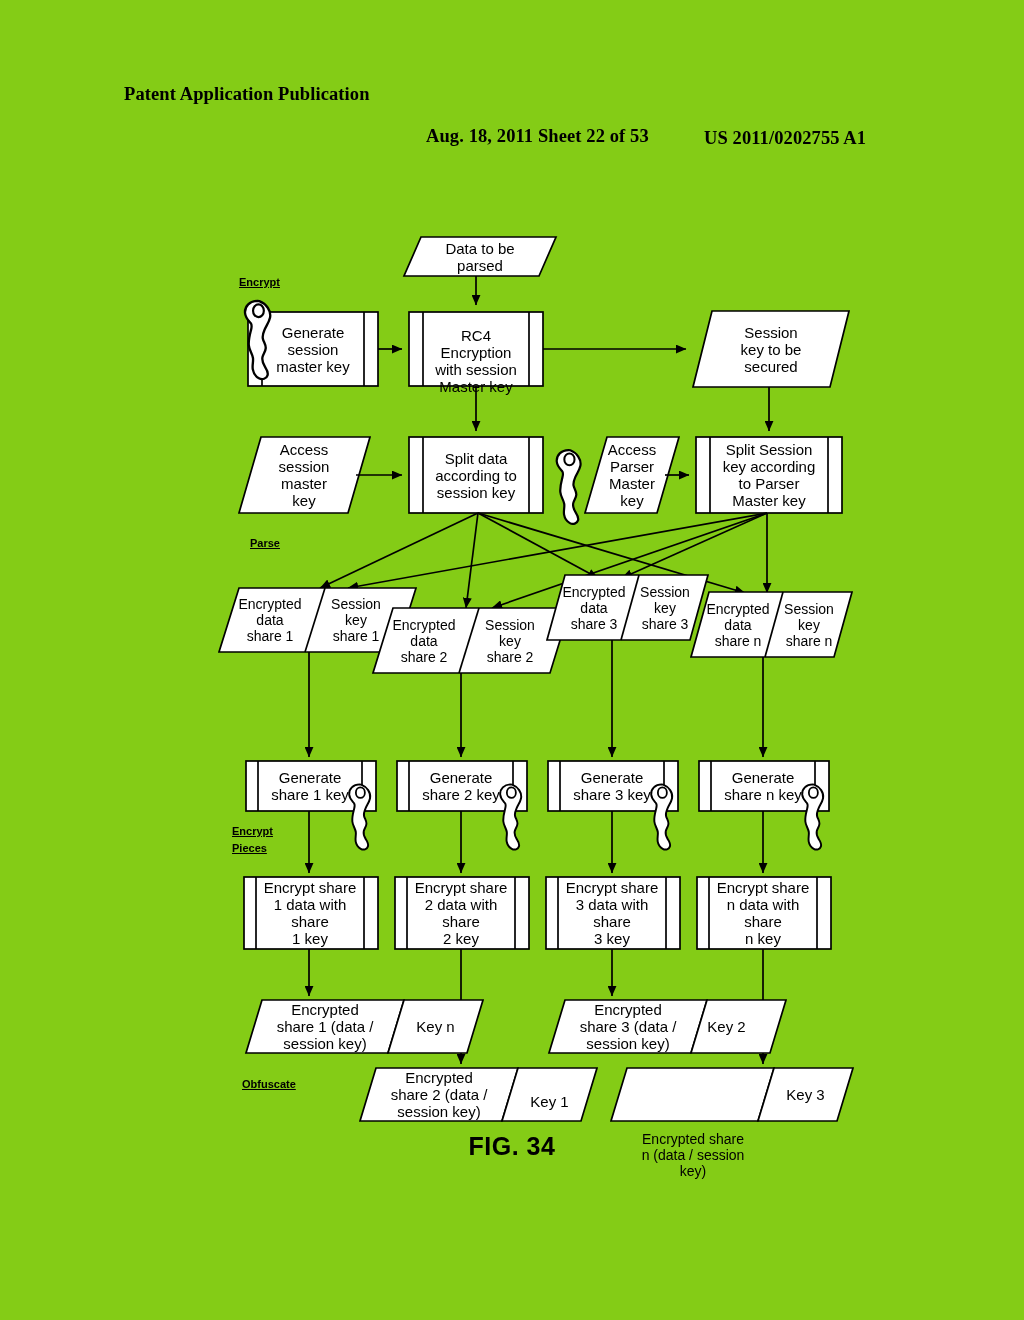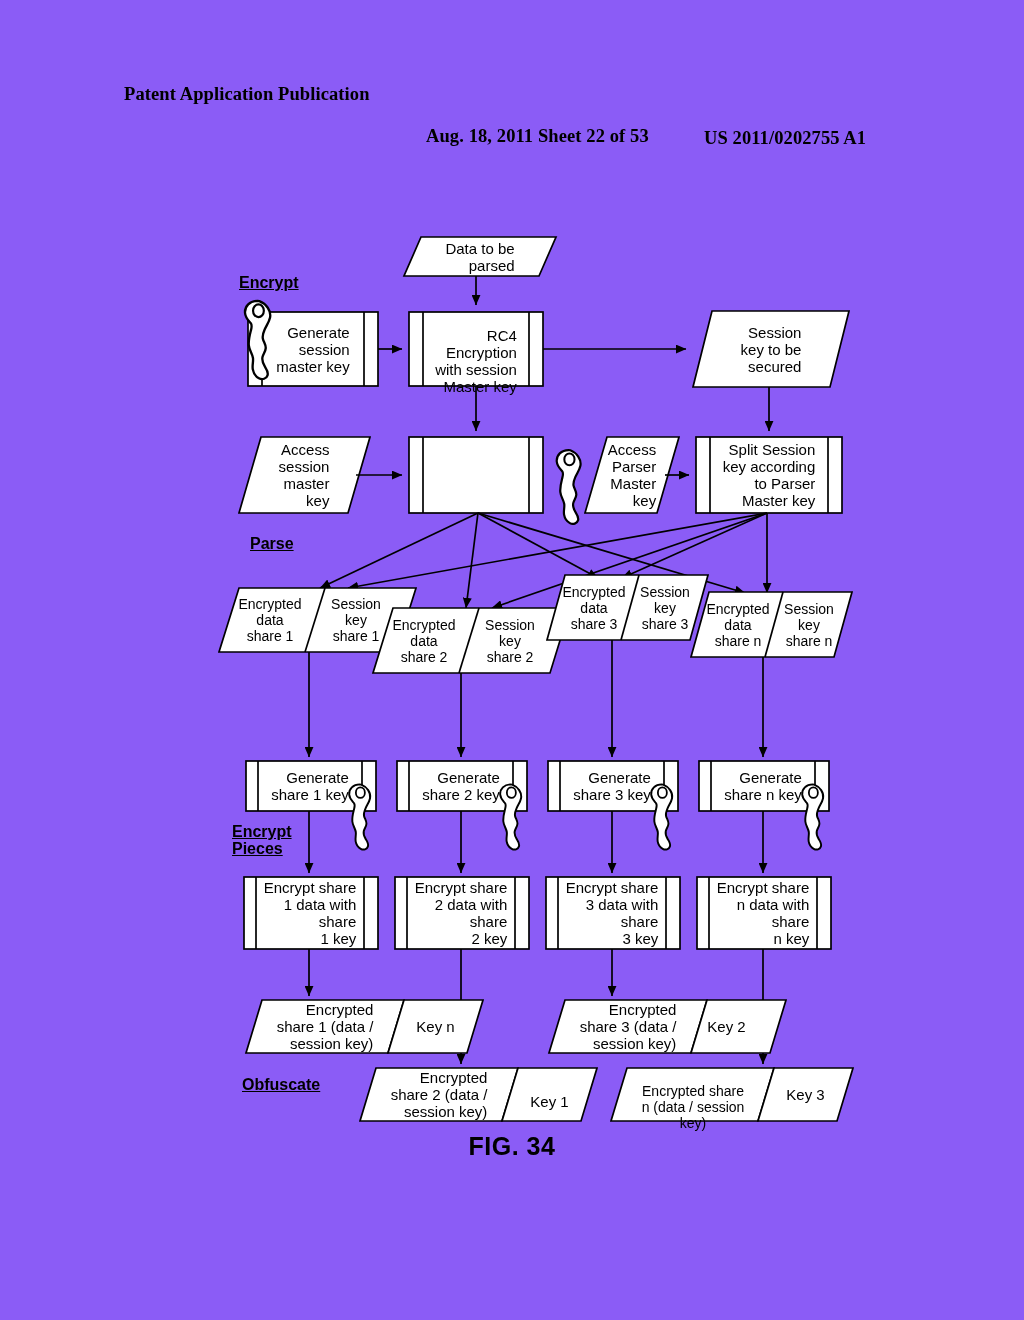--- a/index.html
+++ b/index.html
@@ -1,45 +1,45 @@
 <!DOCTYPE html>
 <html><head>
 <meta charset="utf-8">
 <style>
   html,body{margin:0;padding:0;background:#ffffff;}
   body{width:1024px;height:1320px;position:relative;
        font-family:"Liberation Sans",sans-serif;color:#000;}
-  #sheet{position:absolute;left:0;top:0;width:1024px;height:1320px;overflow:hidden;background:#8b5cf6;}
+  #sheet{position:absolute;left:0;top:0;width:1024px;height:1320px;overflow:hidden;background:#84cc16;}
 
   
   #hdr{position:absolute;left:0;top:84px;width:1024px;
        font-family:"Liberation Serif",serif;font-weight:bold;font-size:18.5px;
        letter-spacing:.1px;white-space:nowrap;}
   #hdr .h1{position:absolute;left:124px;top:0;}
   #hdr .h2{position:absolute;left:426px;top:4px;margin-top:38px;}
   #hdr .h3{position:absolute;left:704px;top:0;margin-top:44px;}
 
   
   #figcap{position:absolute;left:0;top:1132px;width:1024px;text-align:center;
           font-family:"Liberation Sans",sans-serif;font-weight:bold;font-size:25px;
           letter-spacing:.5px;}
 
   
-  .seclabel{position:absolute;font-weight:bold;font-size:16px;
+  .seclabel{position:absolute;font-weight:bold;font-size:11px;
             font-family:"Liberation Sans",sans-serif;line-height:17px;}
   .seclabel span{text-decoration:underline;display:block;width:max-content;}
 
   
   #canvas{position:absolute;left:0;top:0;width:1024px;height:1320px;}
 
   
   .node-text{position:absolute;display:flex;align-items:center;justify-content:center;
              text-align:center;font-family:"Liberation Sans",sans-serif;
              font-size:13.5px;line-height:15.5px;pointer-events:none;}
-  .t15{font-size:15px;line-height:17px;text-align:right;}
+  .t15{font-size:15px;line-height:17px;}
   .t14{font-size:14px;line-height:16px;}
 </style>
 </head>
 <body>
 
 <div id="sheet">
 
   <div id="hdr">
     <span class="h1">Patent Application Publication</span>
     <span class="h2">Aug. 18, 2011  Sheet 22 of 53</span>
@@ -183,20 +183,21 @@
       <use href="#keyglyph" x="798" y="781" width="30" height="72"></use>
     </g>
   </svg>
 
   <div class="node-text t15" style="left:404px;top:237px;width:152px;height:39px;">Data to be<br>parsed</div>
   <div class="node-text t15" style="left:262px;top:312px;width:102px;height:74px;">Generate<br>session<br>master key</div>
   <div class="node-text t15" style="left:423px;top:312px;width:106px;height:74px;margin-top:12px;">RC4<br>Encryption<br>with session<br>Master key</div>
   <div class="node-text t15" style="left:700px;top:311px;width:142px;height:76px;">Session<br>key to be<br>secured</div>
 
   <div class="node-text t15" style="left:246px;top:437px;width:116px;height:76px;">Access<br>session<br>master<br>key</div>
+  <div class="node-text t15" style="left:419px;top:437px;width:114px;height:76px;">Split data<br>according to<br>session key</div>
   <div class="node-text t15" style="left:590px;top:437px;width:84px;height:76px;">Access<br>Parser<br>Master<br>key</div>
   <div class="node-text t15" style="left:704px;top:437px;width:130px;height:76px;">Split Session<br>key according<br>to Parser<br>Master key</div>
 
   <div class="node-text t14" style="left:224px;top:588px;width:92px;height:64px;">Encrypted<br>data<br>share 1</div>
   <div class="node-text t14" style="left:314px;top:588px;width:84px;height:64px;">Session<br>key<br>share 1</div>
 
   <div class="node-text t14" style="left:378px;top:608px;width:92px;height:65px;">Encrypted<br>data<br>share 2</div>
   <div class="node-text t14" style="left:468px;top:608px;width:84px;height:65px;">Session<br>key<br>share 2</div>
 
   <div class="node-text t14" style="left:551px;top:575px;width:86px;height:65px;">Encrypted<br>data<br>share 3</div>
@@ -217,21 +218,21 @@
 
   <div class="node-text t15" style="left:246px;top:1000px;width:158px;height:53px;">Encrypted<br>share 1 (data /<br>session key)</div>
   <div class="node-text t15" style="left:388px;top:1000px;width:95px;height:53px;">Key n</div>
 
   <div class="node-text t15" style="left:549px;top:1000px;width:158px;height:53px;">Encrypted<br>share 3 (data /<br>session key)</div>
   <div class="node-text t15" style="left:679px;top:1000px;width:95px;height:53px;">Key 2</div>
 
   <div class="node-text t15" style="left:360px;top:1068px;width:158px;height:53px;">Encrypted<br>share 2 (data /<br>session key)</div>
   <div class="node-text t15" style="left:502px;top:1068px;width:95px;height:66px;">Key 1</div>
 
-  <div class="node-text t14" style="left:613px;top:1080px;width:160px;height:53px;">Encrypted share<br>n (data / session<br>key)</div>
+  <div class="node-text t14" style="left:613px;top:1128px;width:160px;height:53px;">Encrypted share<br>n (data / session<br>key)</div>
   <div class="node-text t15" style="left:758px;top:1068px;width:95px;height:53px;">Key 3</div>
 
   <div class="seclabel" style="left:239px;top:274px;">
     <span>Encrypt</span>
   </div>
   <div class="seclabel" style="left:250px;top:535px;">
     <span>Parse</span>
   </div>
   <div class="seclabel" style="left:232px;top:823px;">
     <span>Encrypt</span>

